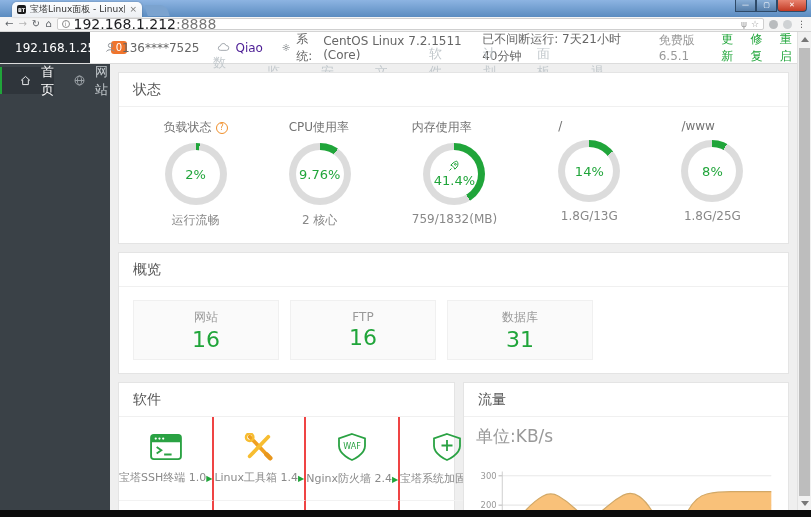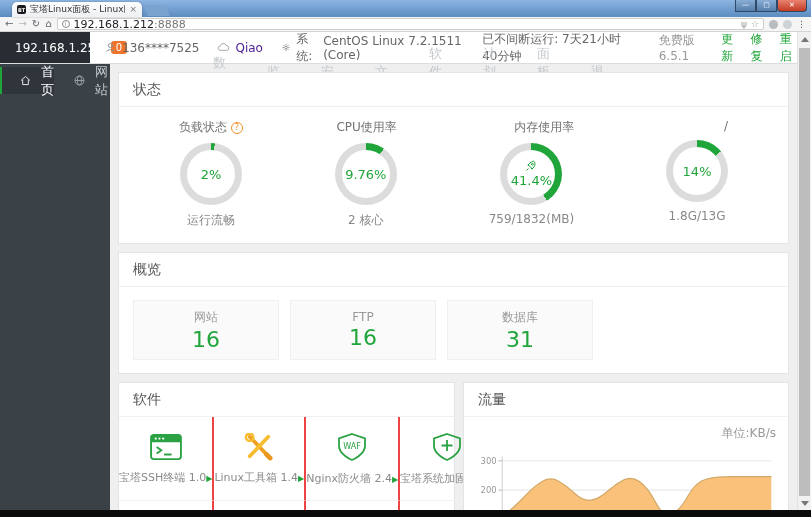--- a/index.html
+++ b/index.html
@@ -17,21 +17,21 @@
   .win-controls { position:absolute; right:4px; top:0; display:flex; }
   .wc { height:12px; border:1px solid #2e4a68; border-top:none; display:flex; align-items:center; justify-content:center; color:#fff; font-size:7px; line-height:7px; }
   .wc-min,.wc-max { width:21px; background:linear-gradient(#89aed6,#567ea9); }
   .wc-close { width:30px; background:linear-gradient(#e8836f,#c33a24); border-radius:0 0 4px 4px; }
 
   .toolbar { height:15px; background:#f5f5f5; border-bottom:1px solid #d4d4d4; display:flex; align-items:center; padding:0 5px; gap:5px; }
   .nav-ic { font-size:10px; line-height:10px; color:#5f6368; }
   .nav-ic.dim { color:#b5b5b5; }
   .urlbox { flex:1; height:12px; background:#fff; border:1px solid #cfcfcf; border-radius:2px; display:flex; align-items:center; padding:0 4px; gap:4px; }
   .info-ic { width:8px; height:8px; border:1px solid #8b8b8b; border-radius:50%; color:#8b8b8b; font-size:6px; line-height:6px; display:flex; align-items:center; justify-content:center; }
-  .url-text { font-size:11px; color:#202124; flex:1; }
+  .url-text { font-size:14px; color:#202124; flex:1; }
   .url-text .port { color:#777; }
   .star-ic,.plug-ic { font-size:9px; color:#9a9a9a; line-height:9px; }
   .ext-ic { width:9px; height:9px; border-radius:50%; background:#b9bcbe; }
   .ext-ic.two { background:#cfd2d4; }
   .menu-ic { font-size:9px; color:#666; }
 
   
   .topbar { height:32px; background:#fff; border-bottom:1px solid #dcdcdc; display:flex; align-items:stretch; }
   .server-block { width:90px; background:#272d33; color:#fff; display:flex; align-items:center; padding-left:9px; gap:6px; flex:0 0 auto; }
   .server-ip { font-size:12px; }
@@ -52,21 +52,21 @@
   .side-item.active svg { stroke:#e8eaec; }
   .side-plus { margin-top:8px; border-top:1px solid #464d53; height:30px; display:flex; align-items:center; justify-content:center; color:#9aa0a6; font-size:15px; }
 
   .main { flex:1; padding:8px 8px 2px 8px; margin-right:14px; overflow:hidden; }
   .panel { background:#fff; border:1px solid #e4e4e4; margin-bottom:8px; }
   .panel-h { height:34px; line-height:33px; padding:0 14px; font-size:14px; color:#555; border-bottom:1px solid #f0f0f0; }
 
   
   .status-body { display:flex; justify-content:space-around; padding:12px 14px 14px; }
   .gauge { text-align:center; }
-  .g-label { font-size:12px; color:#737373; margin-bottom:7px; display:flex; align-items:center; justify-content:flex-end; gap:4px; }
+  .g-label { font-size:12px; color:#737373; margin-bottom:7px; display:flex; align-items:center; justify-content:space-between; gap:4px; }
   .help { width:12px; height:12px; border:1px solid #f0902c; border-radius:50%; color:#f0902c; font-size:8px; line-height:10px; display:inline-flex; align-items:center; justify-content:center; }
   .ring { width:62px; height:62px; border-radius:50%; margin:0 auto; position:relative; background:#dcdcdc; }
   .ring::after { content:""; position:absolute; inset:7px; background:#fff; border-radius:50%; }
   .ring-txt { position:absolute; inset:0; display:flex; flex-direction:column; align-items:center; justify-content:center; z-index:1; color:#20a53a; font-size:13px; }
   .rocket { width:12px; height:12px; margin-bottom:1px; }
   .g-sub { font-size:12px; color:#888; margin-top:7px; }
 
   
   .ov-body { display:flex; gap:11px; padding:13px 14px; }
   .ov-box { width:146px; height:60px; background:#fafafa; border:1px solid #f0f0f0; display:flex; flex-direction:column; align-items:center; justify-content:center; }
@@ -78,21 +78,21 @@
   .sw-panel { width:337px; flex:0 0 auto; height:240px; }
   .tr-panel { flex:1; height:240px; }
   .sw-grid { display:grid; grid-template-columns:repeat(4,1fr); }
   .sw-cell { height:84px; border-right:2px solid #ef4444; border-bottom:1px solid #f2f2f2; display:flex; flex-direction:column; align-items:center; justify-content:center; gap:9px; }
   .sw-cell:nth-child(4n) { border-right:none; }
   .sw-name { font-size:11px; color:#8a8a8a; white-space:nowrap; }
   .sw-name .play { color:#20a53a; font-size:8px; }
   .sw-cell.partial { align-items:center; justify-content:flex-start; padding-top:14px; }
 
   .tr-body { padding:8px 12px 0; }
-  .unit { font-size:12px; color:#999; margin-bottom:1px;text-align:right; }
+  .unit { font-size:17px; color:#999; margin-bottom:10px; }
   .chart-svg { display:block; width:100%; height:110px; }
 
   
   .scrollbar { position:absolute; top:32px; right:0; bottom:7px; width:14px; background:#f1f1f1; border-left:1px solid #e2e2e2; }
   .sb-arrow { position:absolute; left:3px; width:0; height:0; border-left:4px solid transparent; border-right:4px solid transparent; }
   .sb-up { top:5px; border-bottom:5px solid #777; }
   .sb-down { bottom:4px; border-top:5px solid #777; }
   .sb-thumb { position:absolute; left:1px; right:1px; top:16px; bottom:14px; background:#bdbdbd; }
 
   .bottombar { position:absolute; left:0; right:0; bottom:0; height:7px; background:#0b0b0b; }
@@ -311,20 +311,31 @@
           <div class="gauge">
             <div class="g-label">
                 <span>/</span>
               </div>
             <div class="ring" style="background: conic-gradient(rgb(32, 165, 58) 0deg, rgb(32, 165, 58) 14%, rgb(220, 220, 220) 14%, rgb(220, 220, 220) 100%);">
                 <div class="ring-txt">
                   <span>14%</span>
                 </div>
               </div>
             <div class="g-sub">1.8G/13G</div>
+          </div>
+          <div class="gauge">
+            <div class="g-label">
+                <span>/www</span>
+              </div>
+            <div class="ring" style="background: conic-gradient(rgb(32, 165, 58) 0deg, rgb(32, 165, 58) 8%, rgb(220, 220, 220) 8%, rgb(220, 220, 220) 100%);">
+                <div class="ring-txt">
+                  <span>8%</span>
+                </div>
+              </div>
+            <div class="g-sub">1.8G/25G</div>
           </div>
         </div>
       </div>
 
       <div class="panel">
         <div class="panel-h">概览</div>
         <div class="ov-body">
           <div class="ov-box">
             <span class="ov-label">网站</span>
             <span class="ov-num">16</span>

